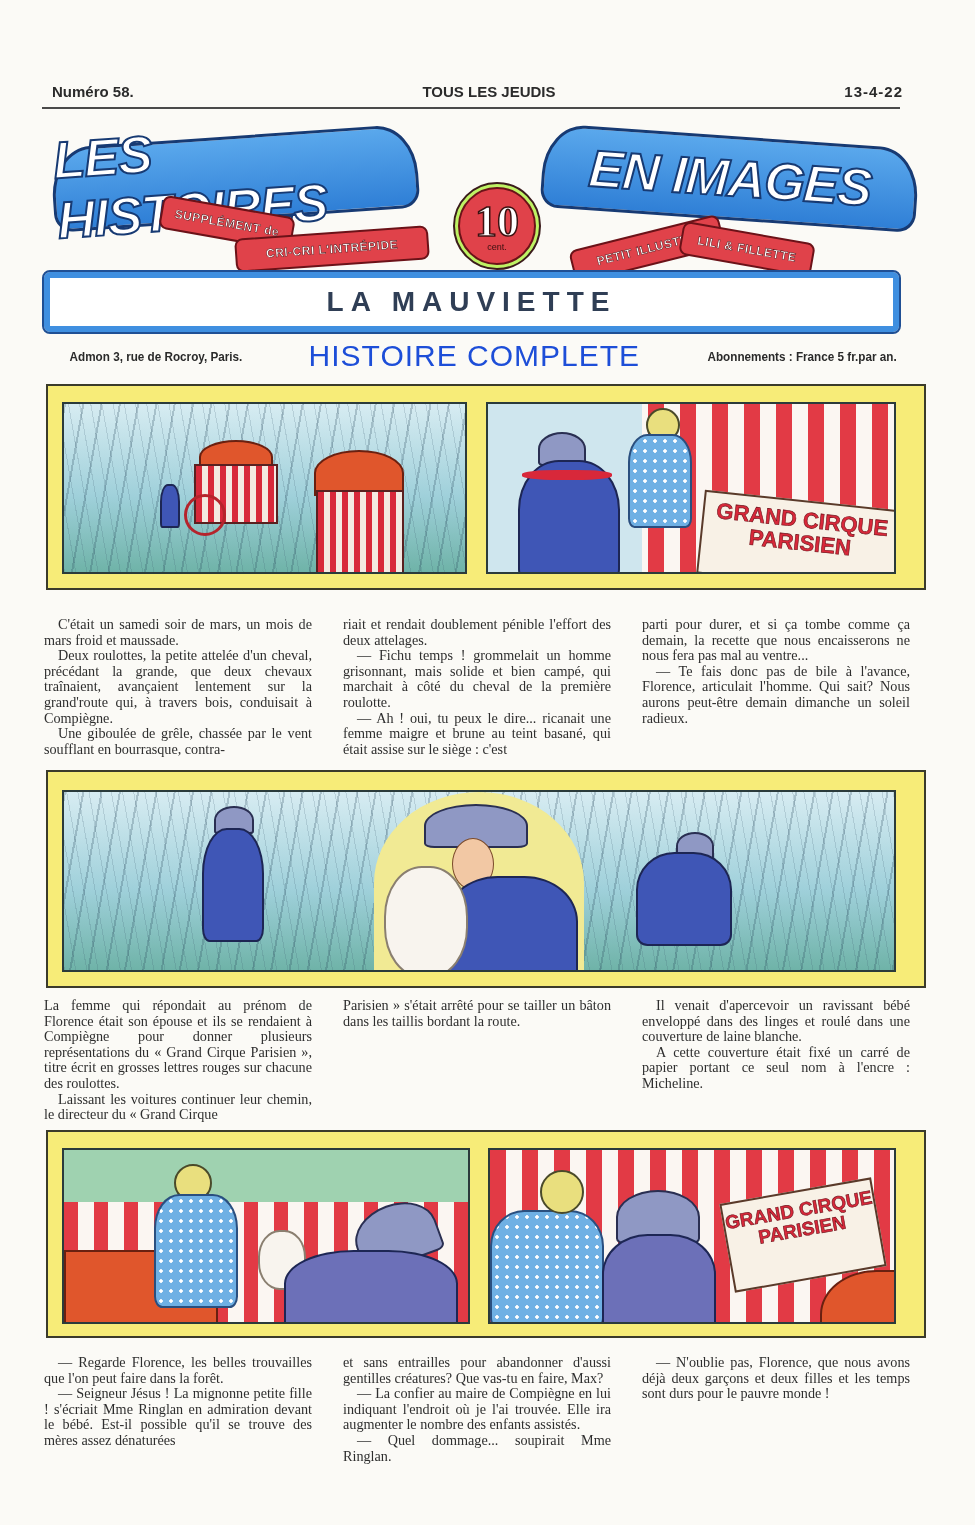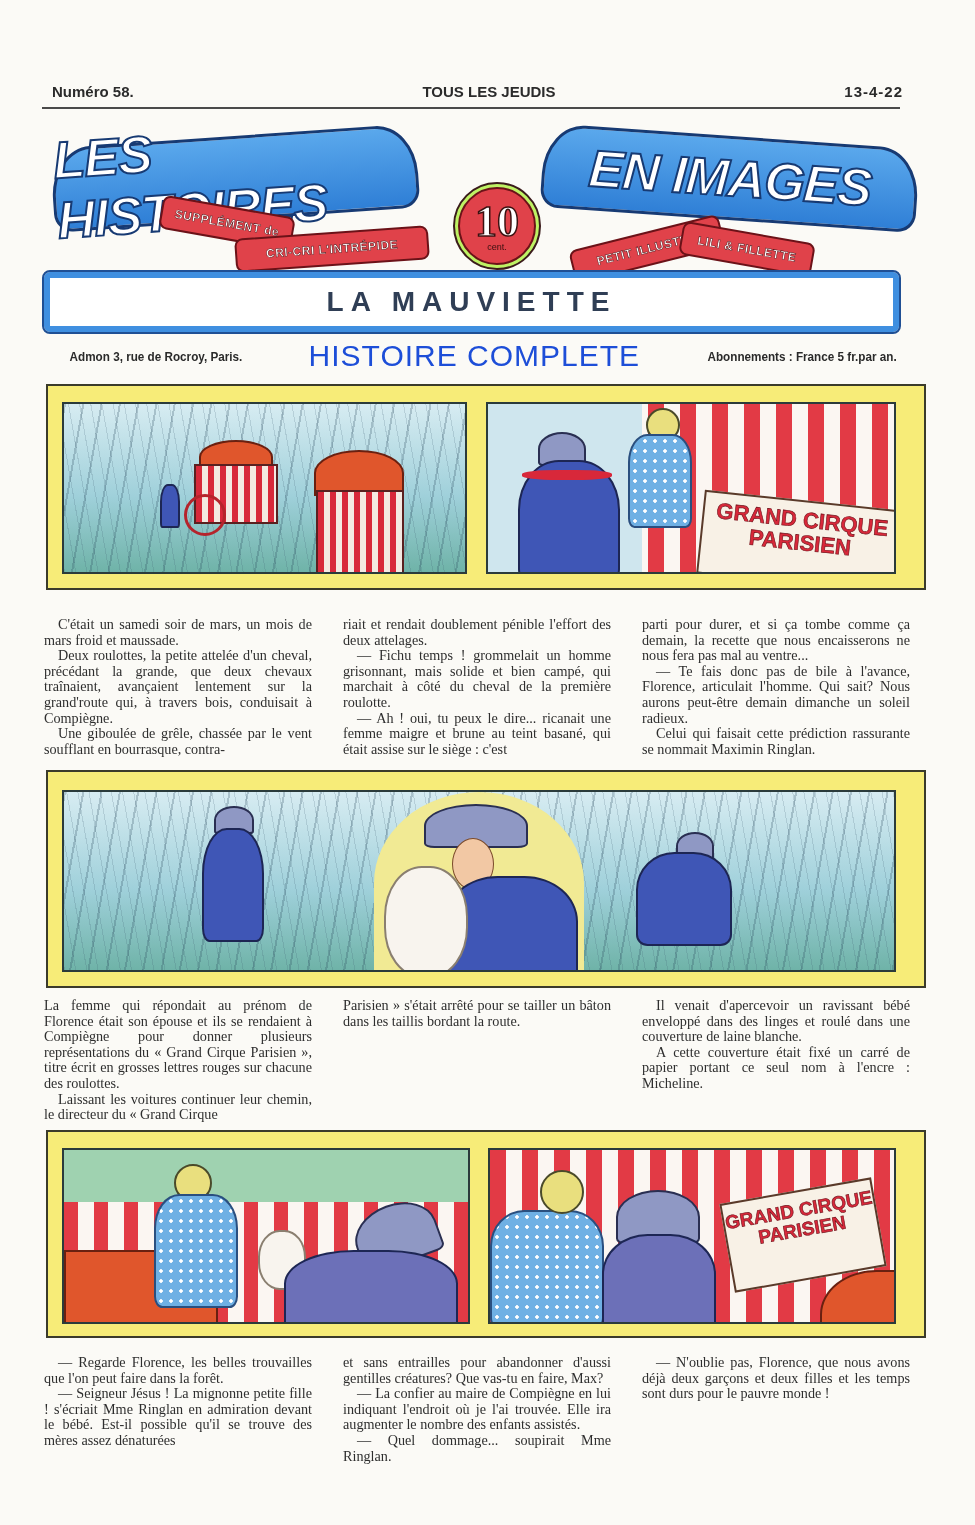--- a/index.html
+++ b/index.html
@@ -169,21 +169,20 @@
       <p>Une giboulée de grêle, chassée par le vent soufflant en bourrasque, contra-</p>
     </div>
     <div class="col">
       <p class="noindent">riait et rendait doublement pénible l'effort des deux attelages.</p>
       <p>— Fichu temps ! grommelait un homme grisonnant, mais solide et bien campé, qui marchait à côté du cheval de la première roulotte.</p>
       <p>— Ah ! oui, tu peux le dire... ricanait une femme maigre et brune au teint basané, qui était assise sur le siège : c'est</p>
     </div>
     <div class="col">
       <p class="noindent">parti pour durer, et si ça tombe comme ça demain, la recette que nous encaisserons ne nous fera pas mal au ventre...</p>
       <p>— Te fais donc pas de bile à l'avance, Florence, articulait l'homme. Qui sait? Nous aurons peut-être demain dimanche un soleil radieux.</p>
-      <p>Celui qui faisait cette prédiction rassurante se nommait Maximin Ringlan.</p>
     </div>
   </div>
 
   <div class="strip" style="top:770px; height:218px;">
     <div class="panel forest" style="left:14px; top:18px; width:834px; height:182px;">
       <div class="fig hat" style="left:150px; top:14px; width:36px; height:24px;"></div>
       <div class="fig coat" style="left:138px; top:36px; width:58px; height:110px;"></div>
       <div class="fig" style="left:310px; top:0px; width:210px; height:182px; border-radius:50% 50% 0 0; background:#f1ea94;"></div>
       <div class="fig hat" style="left:360px; top:12px; width:100px; height:40px;"></div>
       <div class="fig skin" style="left:388px; top:46px; width:40px; height:50px;"></div>

